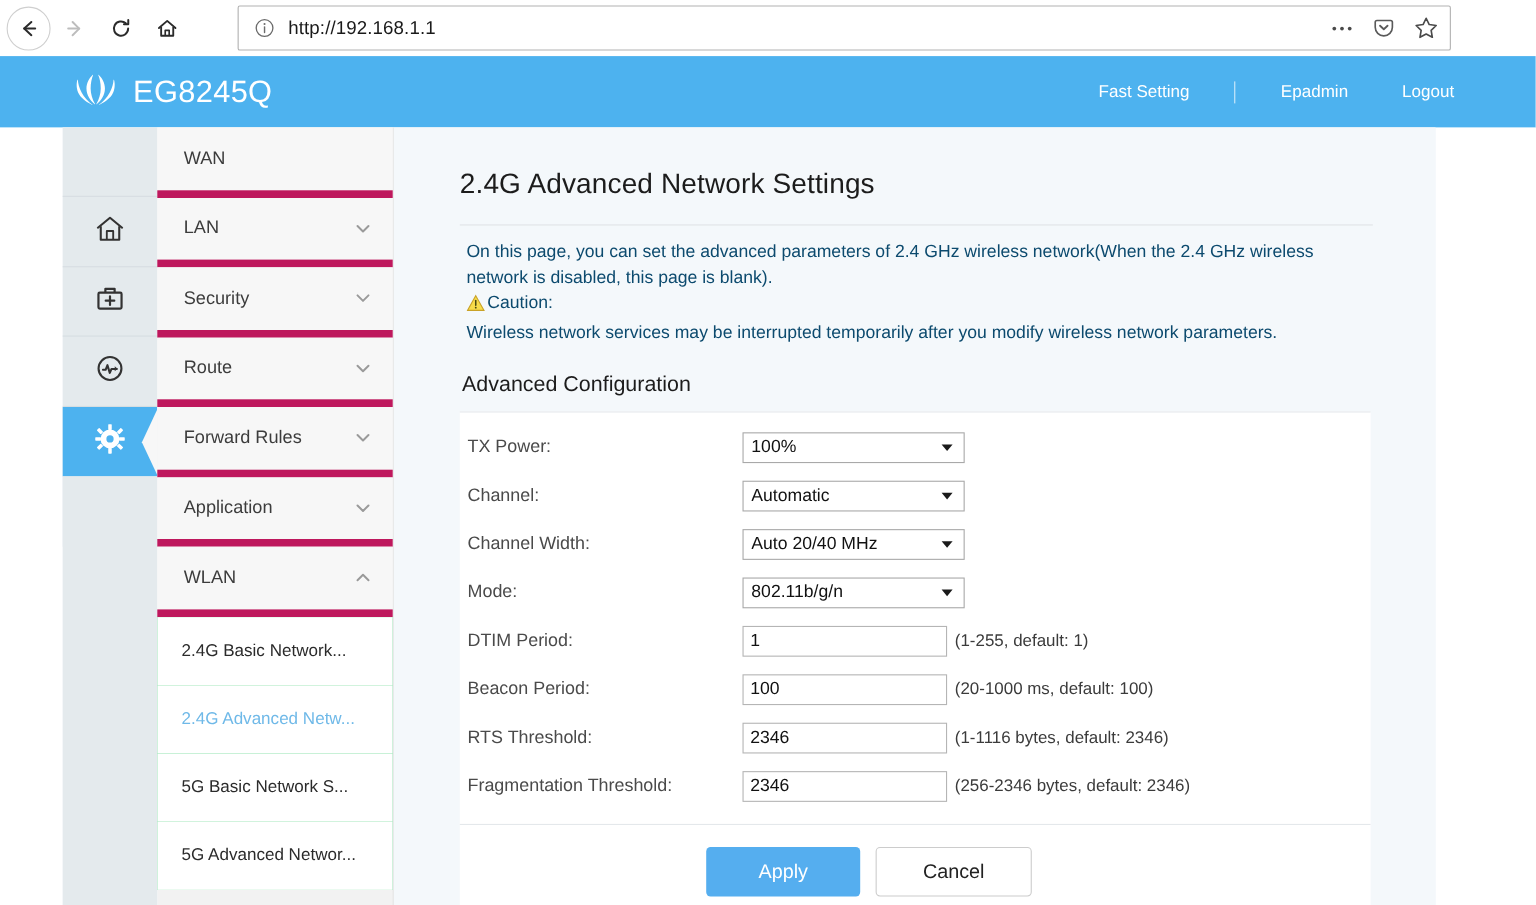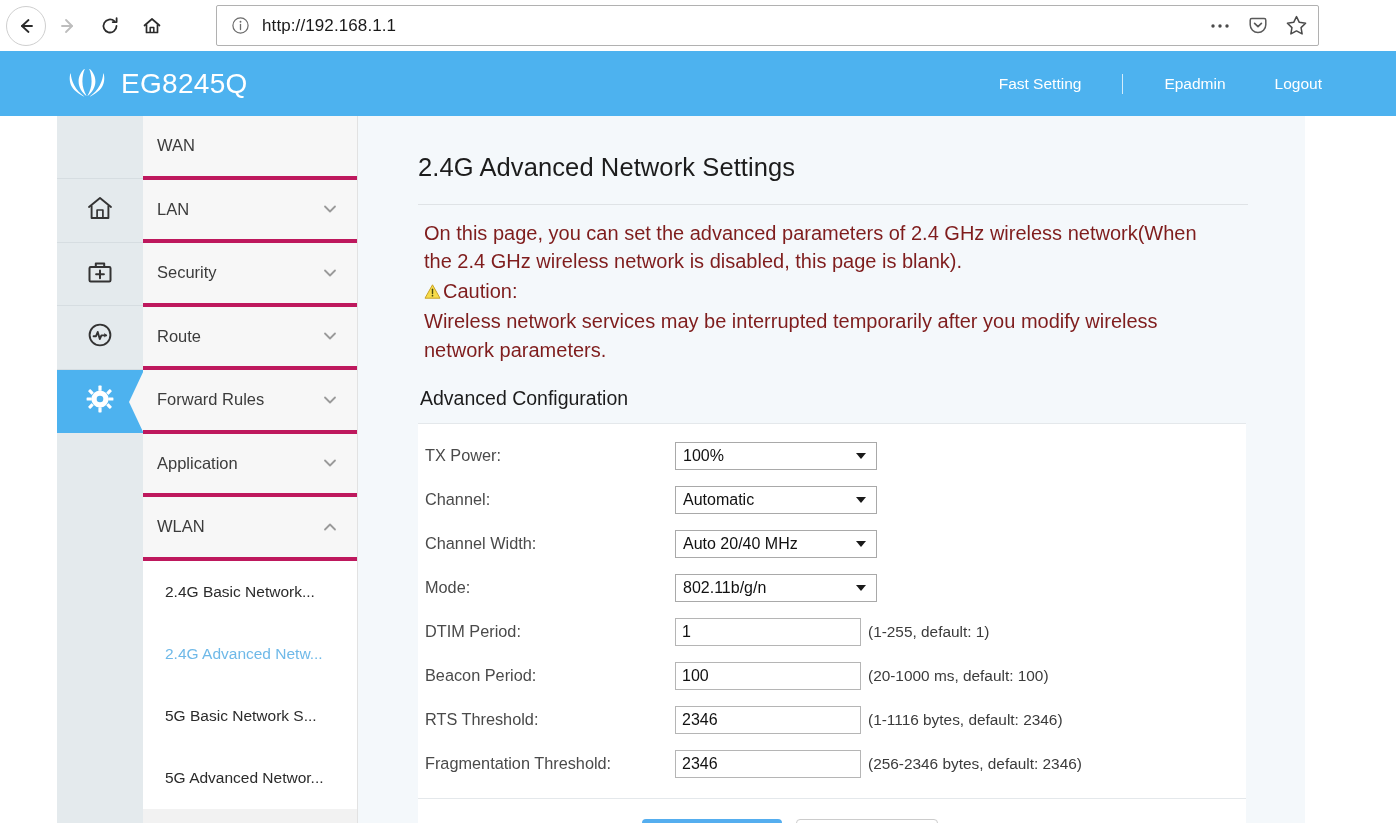--- a/index.html
+++ b/index.html
@@ -109,22 +109,22 @@
   
   .menu-col {
     position: absolute; left: 143px; top: 0;
     width: 215px; height: 707px;
     background: #f2f2f2;
     border-right: 1px solid #e2e2e2;
   }
   .menu-item {
     height: 63.5px;
     display: flex; align-items: center;
-    padding: 0 18px 0 14px;
-    border-bottom: 4px solid #be185d;
+    padding: 0 18px 0 24px;
+    border-bottom: 7px solid #be185d;
     font-size: 16.5px; color: #3c3c3c;
     background: #f7f7f7;
   }
   .menu-item .label { flex: 1; }
   .menu-item .chev { color: #9a9a9a; display: flex; align-items: center; }
   .submenu { background: #22c55e; }
   .submenu-item {
     height: 62px;
     display: flex; align-items: center;
     padding-left: 22px;
@@ -145,21 +145,21 @@
     font-size: 25.5px; font-weight: 400; color: #1c1c1c;
     letter-spacing: 0.1px;
   }
   .title-rule {
     margin: 22px 0 0 60px;
     width: 830px; height: 1px; background: #dfe3e6;
   }
   .desc {
     margin: 14px 0 0 66px;
     width: 790px;
-    font-size: 20px; color: #7f1d1d; line-height: 1.42;
+    font-size: 16px; color: #0c4a6e; line-height: 1.42;
   }
   .caution-row { display: flex; align-items: flex-start; gap: 2px; margin-top: 1px; }
   .caution-icon { flex: 0 0 auto; margin-top: 2px; }
 
   .section-title {
     margin: 23px 0 0 62px;
     font-size: 19.5px; font-weight: 400; color: #1c1c1c;
   }
 
   .form-card {

